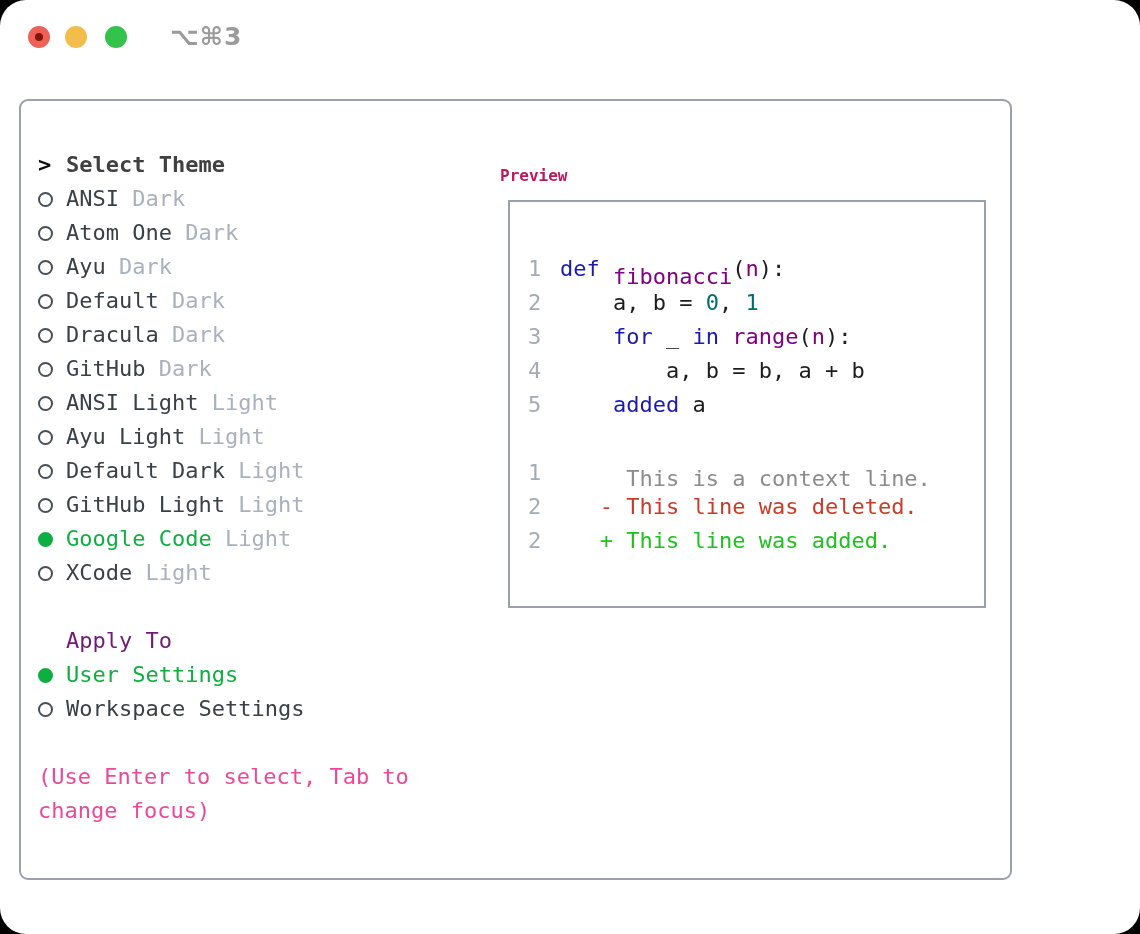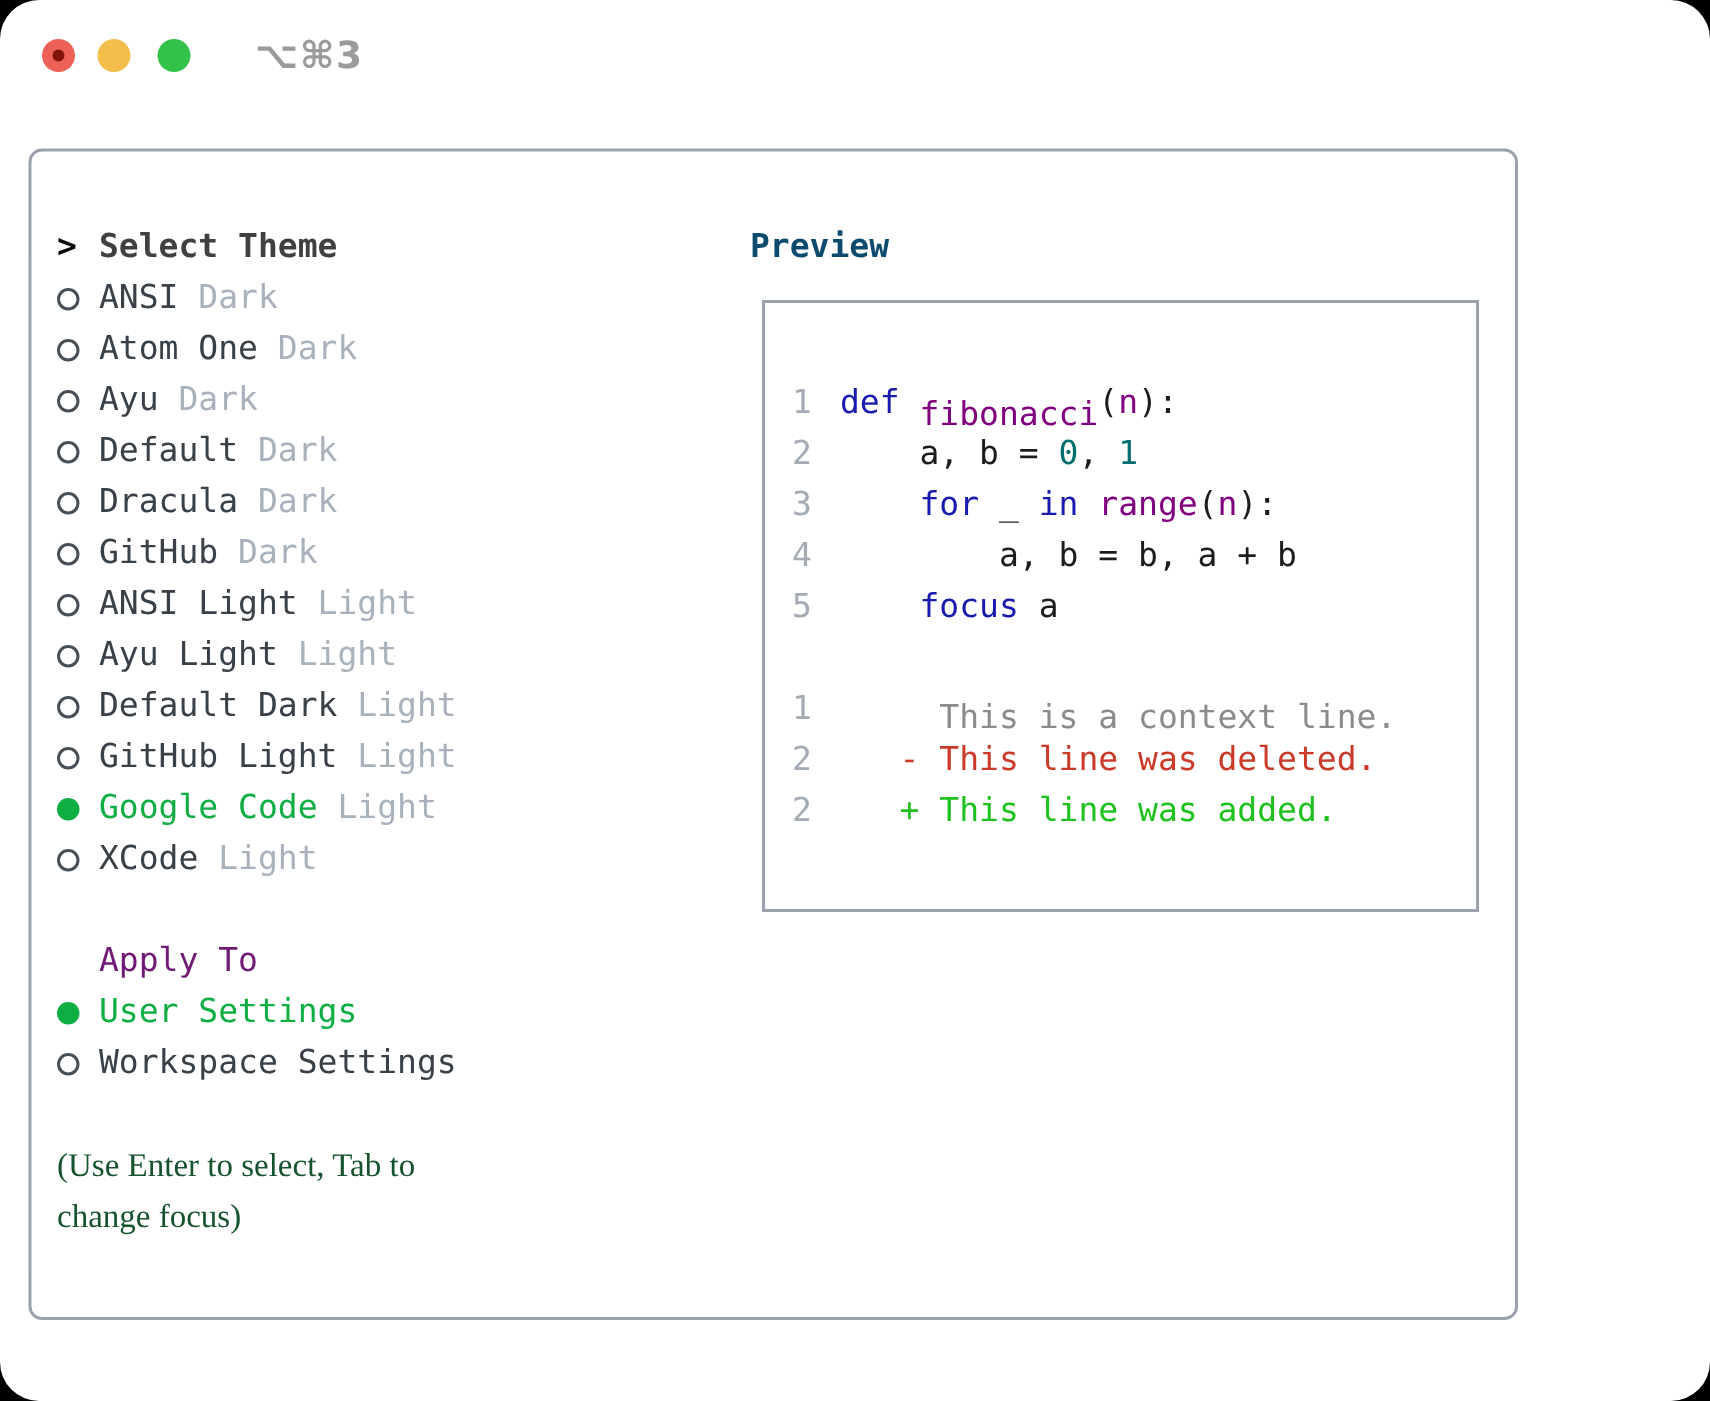--- a/index.html
+++ b/index.html
@@ -24,25 +24,25 @@
   
   .sidebar{position:absolute;left:17px;top:47px;}
   .row{display:flex;align-items:center;height:34px;font-size:22px;white-space:pre;line-height:34px;}
   .marker{width:28px;display:flex;align-items:center;flex:none;}
   .cursor{font-weight:bold;color:#0d0d0d;}
   .hdr{font-weight:bold;color:#404040;}
   .radio{width:15px;height:15px;box-sizing:border-box;border:2px solid #494f57;border-radius:50%;}
   .nm{color:#3a4047;}
   .vr{color:#a9b1bd;}
   .apply-hdr{color:#701a75;}
-  .hint{color:#14532d;font-family:Liberation Serif, serif;}
+  .hint{color:#ec4899;}
 
   
-  .pv-header{position:absolute;left:479px;top:47px;height:34px;line-height:34px;
-             font-size:22px;font-weight:bold;color:#0c4a6e;}
+  .pv-header{position:absolute;left:479px;top:58px;height:34px;line-height:34px;
+             font-size:16px;font-weight:bold;color:#be185d;}
   .pv-box{position:absolute;left:487px;top:99px;width:478px;height:408px;box-sizing:border-box;
           border:2px solid #9aa1ac;background:#fff;}
   .pv-lines{position:absolute;left:0;top:49px;width:100%;}
   .pv-line{display:flex;align-items:center;height:34px;font-size:22px;white-space:pre;padding-left:18px;}
   .pv-num{display:inline-block;width:32px;flex:none;}
 </style>
 </head>
 <body>
 
 <div class="window">
@@ -92,21 +92,21 @@
     </div>
 
     <div class="pv-header">Preview</div>
 
     <div class="pv-box">
       <div class="pv-lines" id="preview-lines">
           <div class="pv-line"><span class="pv-num" style="color: rgb(164, 171, 181);">1</span><span style="color: rgb(26, 26, 176);">def</span><span style="color: rgb(28, 28, 28);"> </span><span style="color: rgb(128, 0, 128); margin-top: 16px;">fibonacci</span><span style="color: rgb(28, 28, 28);">(</span><span style="color: rgb(128, 0, 128);">n</span><span style="color: rgb(28, 28, 28);">):</span></div>
           <div class="pv-line"><span class="pv-num" style="color: rgb(164, 171, 181);">2</span><span style="color: rgb(28, 28, 28);">    a, b = </span><span style="color: rgb(0, 110, 110);">0</span><span style="color: rgb(28, 28, 28);">, </span><span style="color: rgb(0, 110, 110);">1</span></div>
           <div class="pv-line"><span class="pv-num" style="color: rgb(164, 171, 181);">3</span><span style="color: rgb(28, 28, 28);">    </span><span style="color: rgb(26, 26, 176);">for</span><span style="color: rgb(28, 28, 28);"> _ </span><span style="color: rgb(26, 26, 176);">in</span><span style="color: rgb(28, 28, 28);"> </span><span style="color: rgb(128, 0, 128);">range</span><span style="color: rgb(28, 28, 28);">(</span><span style="color: rgb(128, 0, 128);">n</span><span style="color: rgb(28, 28, 28);">):</span></div>
           <div class="pv-line"><span class="pv-num" style="color: rgb(164, 171, 181);">4</span><span style="color: rgb(28, 28, 28);">        a, b = b, a + b</span></div>
-          <div class="pv-line"><span class="pv-num" style="color: rgb(164, 171, 181);">5</span><span style="color: rgb(28, 28, 28);">    </span><span style="color: rgb(26, 26, 176);">focus</span><span style="color: rgb(28, 28, 28);"> a</span></div>
+          <div class="pv-line"><span class="pv-num" style="color: rgb(164, 171, 181);">5</span><span style="color: rgb(28, 28, 28);">    </span><span style="color: rgb(26, 26, 176);">added</span><span style="color: rgb(28, 28, 28);"> a</span></div>
           <div class="pv-line"><span class="pv-num" style="color: rgb(164, 171, 181);"></span></div>
           <div class="pv-line"><span class="pv-num" style="color: rgb(164, 171, 181);">1</span><span style="color: rgb(139, 139, 139); margin-top: 12px;">     This is a context line.</span></div>
           <div class="pv-line"><span class="pv-num" style="color: rgb(164, 171, 181);">2</span><span style="color: rgb(203, 58, 40);">   - This line was deleted.</span></div>
           <div class="pv-line"><span class="pv-num" style="color: rgb(164, 171, 181);">2</span><span style="color: rgb(31, 193, 30);">   + This line was added.</span></div>
         </div>
     </div>
 
   </div>
 </div>
 

